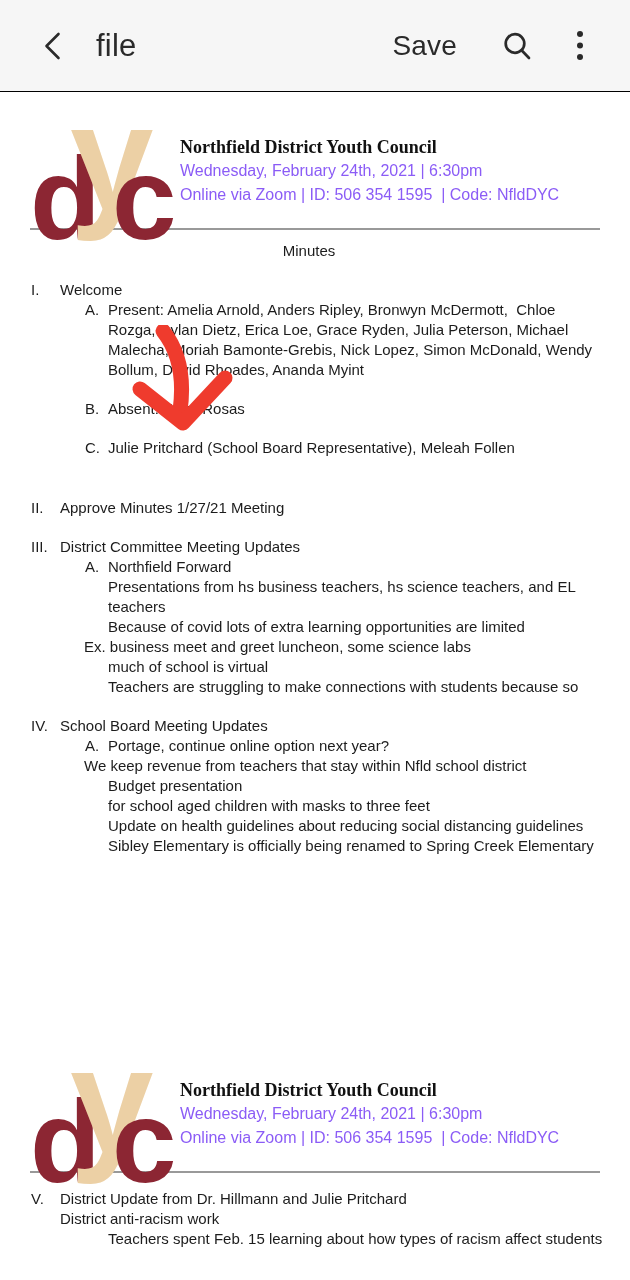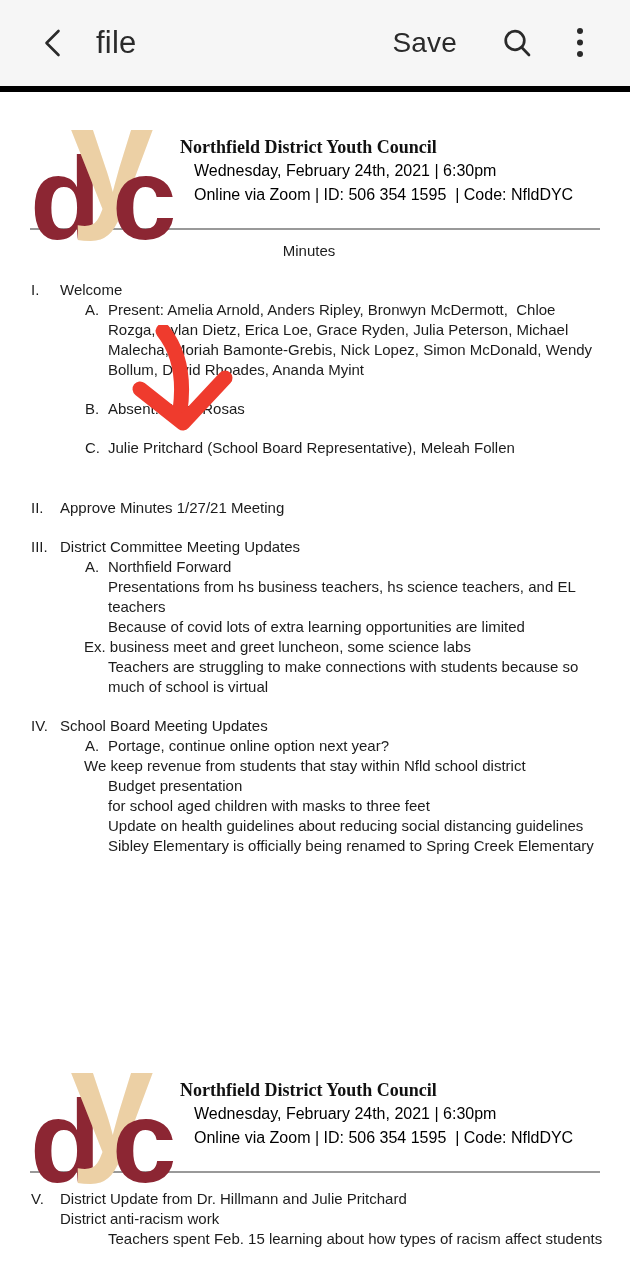--- a/index.html
+++ b/index.html
@@ -17,21 +17,21 @@
     font-family: "Liberation Sans", sans-serif;
     background: #ffffff;
     color: var(--ink);
     position: relative;
   }
 
   
   .appbar {
     height: 92px;
     background: var(--bar-bg);
-    border-bottom: 6px solid #000000;
+    border-bottom: 1px solid #000000;
     display: flex;
     align-items: center;
   }
   .back-btn {
     margin-left: 40px;
     width: 24px; height: 34px;
     display: flex; align-items: center; justify-content: center;
     cursor: pointer;
     flex: none;
   }
@@ -83,21 +83,21 @@
     position: absolute;
     font-weight: bold;
     line-height: 1;
   }
   .logo .l-d { left: 0px;  top: 8px;   font-size: 116px; color: var(--maroon); z-index: 1; }
   .logo .l-y { left: 40px; top: -50px; font-size: 150px; color: var(--tan);    z-index: 2; }
   .logo .l-c { left: 82px; top: 8px;   font-size: 116px; color: var(--maroon); z-index: 3; }
 
   .hdr-text { padding-left: 0px; padding-top: 2px; }
   .hdr-title { font-size: 18px; font-weight: bold; color: #111; line-height: 24px; white-space: pre; font-family: Liberation Serif, serif; }
-  .hdr-line  { font-size: 16px; color: #000000; line-height: 24px; white-space: pre; margin-left: 14px; }
+  .hdr-line  { font-size: 16px; color: #8b5cf6; line-height: 24px; white-space: pre; }
 
   .doc-rule {
     border: none;
     border-top: 2px solid var(--rule);
     margin: 0 30px;
   }
 
   .outline { position: relative; }
   .outline-1 { margin-top: 11px; }
   .outline-2 { margin-top: 16px; }
@@ -186,26 +186,26 @@
       <div class="gap"></div>
       <div class="row r-letter"><span class="num">C.</span><div>Julie Pritchard (School Board Representative), Meleah Follen</div></div>
       <div class="gap2"></div>
       <div class="row r-roman"><span class="num">II.</span><div>Approve Minutes 1/27/21 Meeting</div></div>
       <div class="gap"></div>
       <div class="row r-roman"><span class="num">III.</span><div>District Committee Meeting Updates</div></div>
       <div class="row r-letter"><span class="num">A.</span><div>Northfield Forward</div></div>
       <div class="row r-para"><div>Presentations from hs business teachers, hs science teachers, and EL</div><div>teachers</div></div>
       <div class="row r-para"><div>Because of covid lots of extra learning opportunities are limited</div></div>
       <div class="row r-deep"><div>Ex. business meet and greet luncheon, some science labs</div></div>
-      <div class="row r-para"><div>Teachers are struggling to make connections with students because so</div><div>much of school is virtual</div></div>
+      <div class="row r-para"><div>much of school is virtual</div><div>Teachers are struggling to make connections with students because so</div></div>
       <div class="gap"></div>
       <div class="row r-roman"><span class="num">IV.</span><div>School Board Meeting Updates</div></div>
       <div class="row r-letter"><span class="num">A.</span></div>
       <div class="row r-para"><div>Portage, continue online option next year?</div></div>
-      <div class="row r-deep"><div>We keep revenue from students that stay within Nfld school district</div></div>
+      <div class="row r-deep"><div>We keep revenue from teachers that stay within Nfld school district</div></div>
       <div class="row r-para"><div>Budget presentation</div></div>
       <div class="row r-para"><div>for school aged children with masks to three feet</div><div>Update on health guidelines about reducing social distancing guidelines</div></div>
       <div class="row r-para"><div>Sibley Elementary is officially being renamed to Spring Creek Elementary</div></div>
     </div>
 
   <div class="page-gap"></div>
 
   <div class="doc-header">
     <div class="logo">
       <span class="ll l-d">d</span>

